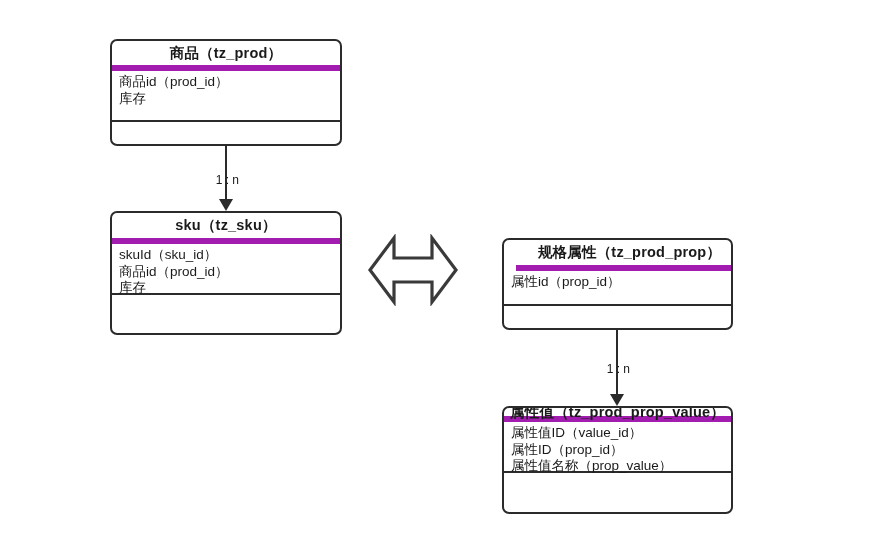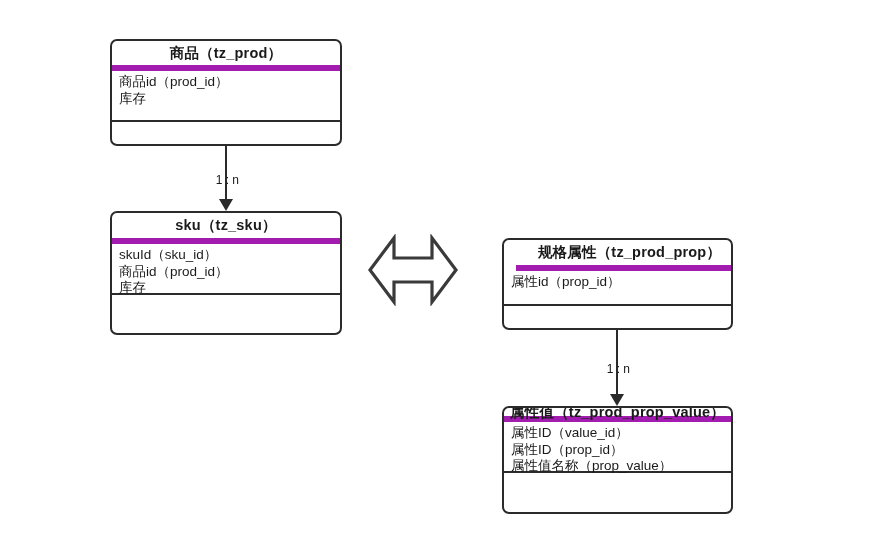--- a/index.html
+++ b/index.html
@@ -138,20 +138,20 @@
 
   <div class="connector" style="left:616px; top:330px; width:2px; height:76px;">
     <div class="conn-line" style="height:64px;"></div>
     <div class="conn-head" style="top:64px;"></div>
   </div>
   <div class="conn-label" style="left:602px; top:362px; text-align:right; width:28px;">1 : n</div>
 
   <div class="entity" style="left:502px; top:406px; width:231px; height:108px;">
     <div class="entity-header" style="height:14px;">属性值（tz_prod_prop_value）</div>
     <div class="entity-attrs" style="height:51px;">
-      <div class="attr-row">属性ID（value_id）</div>
+      <div class="attr-row">属性值ID（value_id）</div>
       <div class="attr-row">属性ID（prop_id）</div>
       <div class="attr-row">属性值名称（prop_value）</div>
     </div>
     <div class="entity-footer" style="height:25px;"></div>
   </div>
 
 </div>
 
 </body></html>

